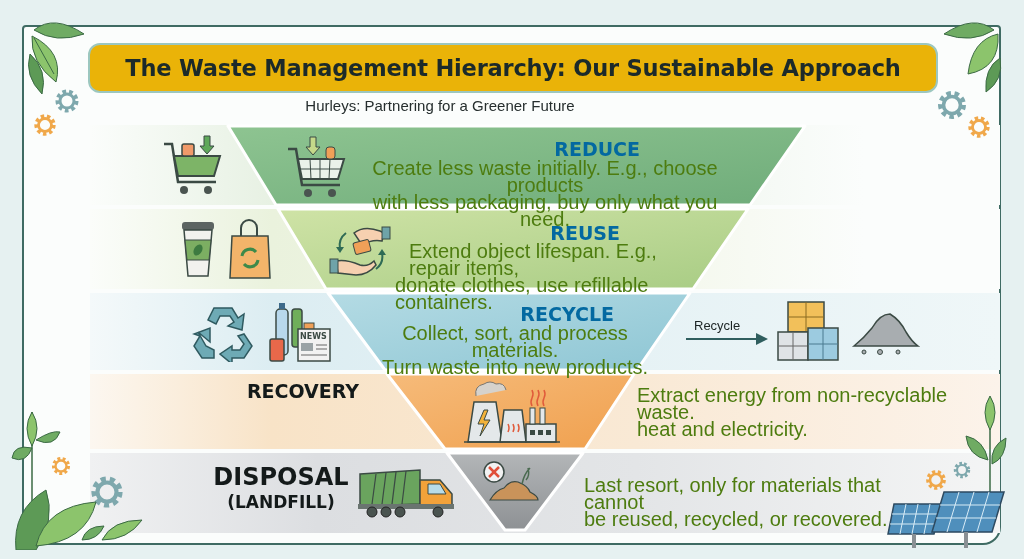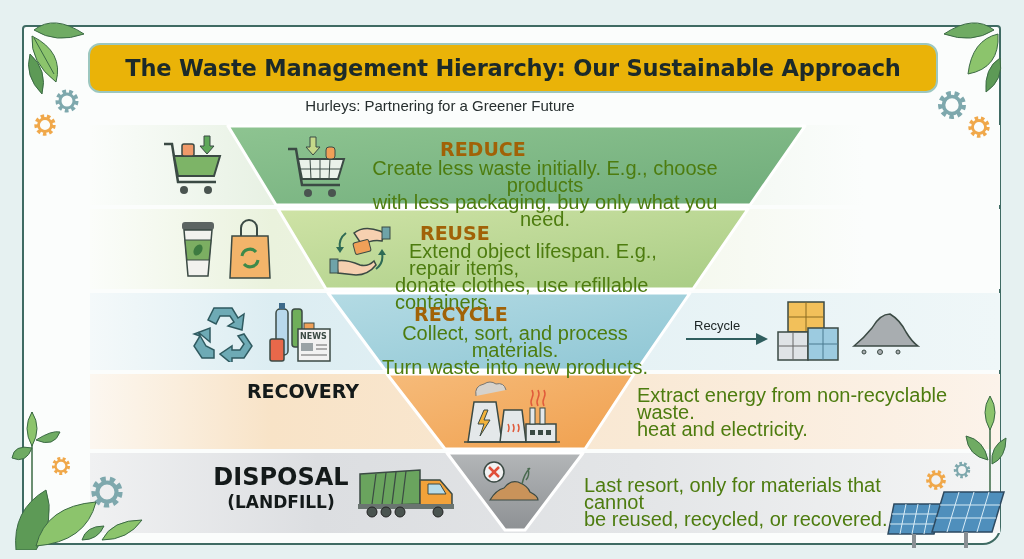--- a/index.html
+++ b/index.html
@@ -8,21 +8,21 @@
   .title-pill{position:absolute;left:88px;top:43px;width:850px;height:50px;background:#eab308;border:2px solid #9cc7bf;border-radius:12px;box-sizing:border-box;display:flex;align-items:center;justify-content:center;}
   .title-pill span{font-family:"DejaVu Sans",sans-serif;font-weight:bold;font-size:22.5px;color:#1c2a2a;letter-spacing:-0.2px;}
   .subtitle{position:absolute;left:0;width:880px;top:97px;text-align:center;font-family:"Liberation Sans",sans-serif;font-size:15px;color:#262e2e;}
   .band{position:absolute;left:90px;width:910px;}
   .band-reduce{top:125px;height:80px;background:linear-gradient(90deg,#fbfdfb 0%,#e7f1e3 20%,#eef5ec 60%,#fbfdfc 85%);}
   .band-reuse{top:209px;height:80px;background:linear-gradient(90deg,#fbfdfa 0%,#eaf2dd 20%,#f3f7ea 60%,#fbfdfc 85%);}
   .band-recycle{top:293px;height:77px;background:linear-gradient(90deg,#f4f9fa 0%,#dcedf2 20%,#e6f2f5 60%,#eff7f8 100%);}
   .band-recovery{top:374px;height:75px;background:linear-gradient(90deg,#fcf7f0 0%,#f8e3c7 20%,#f9e9d5 60%,#fcf3ea 100%);}
   .band-disposal{top:453px;height:80px;background:linear-gradient(90deg,#f0f1f2 0%,#dcdee1 25%,#e3e5e7 60%,#f4f5f5 100%);}
   svg.pyr{position:absolute;left:0;top:0;}
-  .tier-title{position:absolute;font-family:"DejaVu Sans",sans-serif;font-weight:bold;color:#a16207;text-align:left;}
+  .tier-title{position:absolute;font-family:"DejaVu Sans",sans-serif;font-weight:bold;color:#0369a1;text-align:right;}
   .tier-desc{position:absolute;font-family:"Liberation Sans",sans-serif;font-size:20px;color:#4d7c0f;line-height:17px;}
   .side-title{position:absolute;font-family:"DejaVu Sans",sans-serif;font-weight:bold;color:#141a1a;text-align:center;}
   .icon{position:absolute;}
   .recycle-label{position:absolute;left:694px;top:318px;font-size:13px;color:#1c2424;font-family:"Liberation Sans",sans-serif;}
 </style>
 </head>
 <body>
 
 <div class="frame"></div>
 

